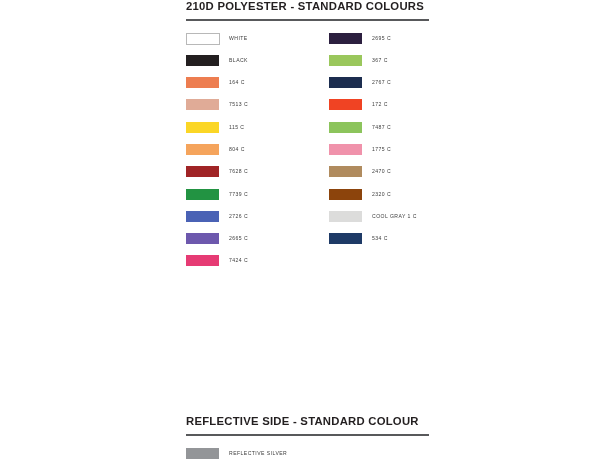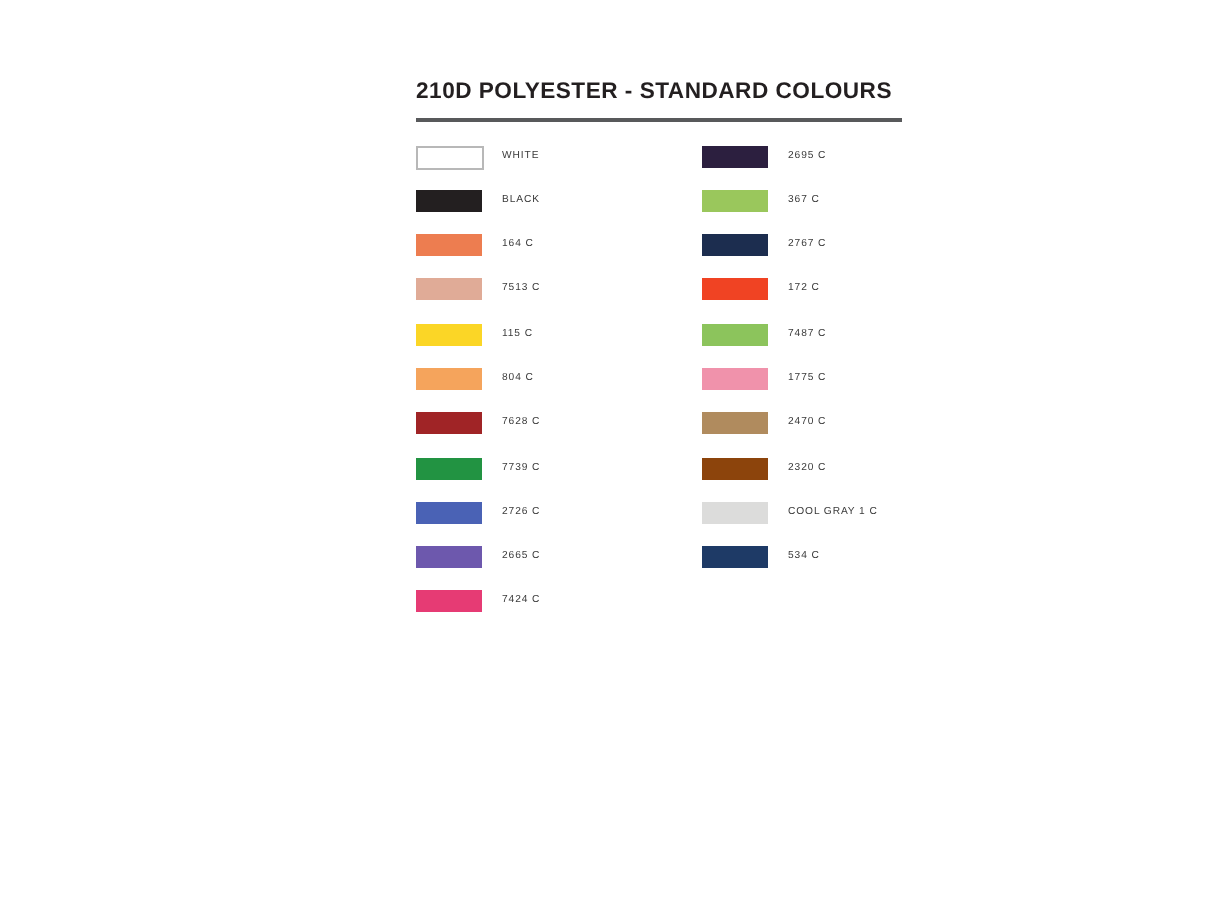--- a/index.html
+++ b/index.html
@@ -16,23 +16,22 @@
     color: #231f20;
   }
   .page {
     position: absolute;
     left: 0; top: 0;
     width: 610px;
     height: 460px;
   }
   .section {
     position: absolute;
-    left: 208px;
+    left: 186px;
     width: 243px;
-    margin-top: 40px;
   }
   .section-title {
     font-size: 11.3px;
     font-weight: bold;
     letter-spacing: 0.25px;
     color: #231f20;
     white-space: nowrap;
     line-height: 13px;
   }
   .section-rule {
@@ -175,20 +174,21 @@
           <div class="swatch-row">
             <div class="swatch" style="background: rgb(30, 58, 102);"></div>
             <div class="swatch-label">534 C</div>
           </div>
         </div>
       </div>
   </div>
 
 
   <div class="section single-col" id="sec-2" style="top: 415px;">
+    <div class="section-title">REFLECTIVE SIDE - STANDARD COLOUR</div>
     <div class="section-rule"></div>
     <div class="cols" id="cols-2" style="height: 22.3px;">
         <div class="col col-left">
           <div class="swatch-row">
             <div class="swatch" style="background: rgb(147, 149, 152);"></div>
             <div class="swatch-label">REFLECTIVE SILVER</div>
           </div>
         </div>
       </div>
   </div>

